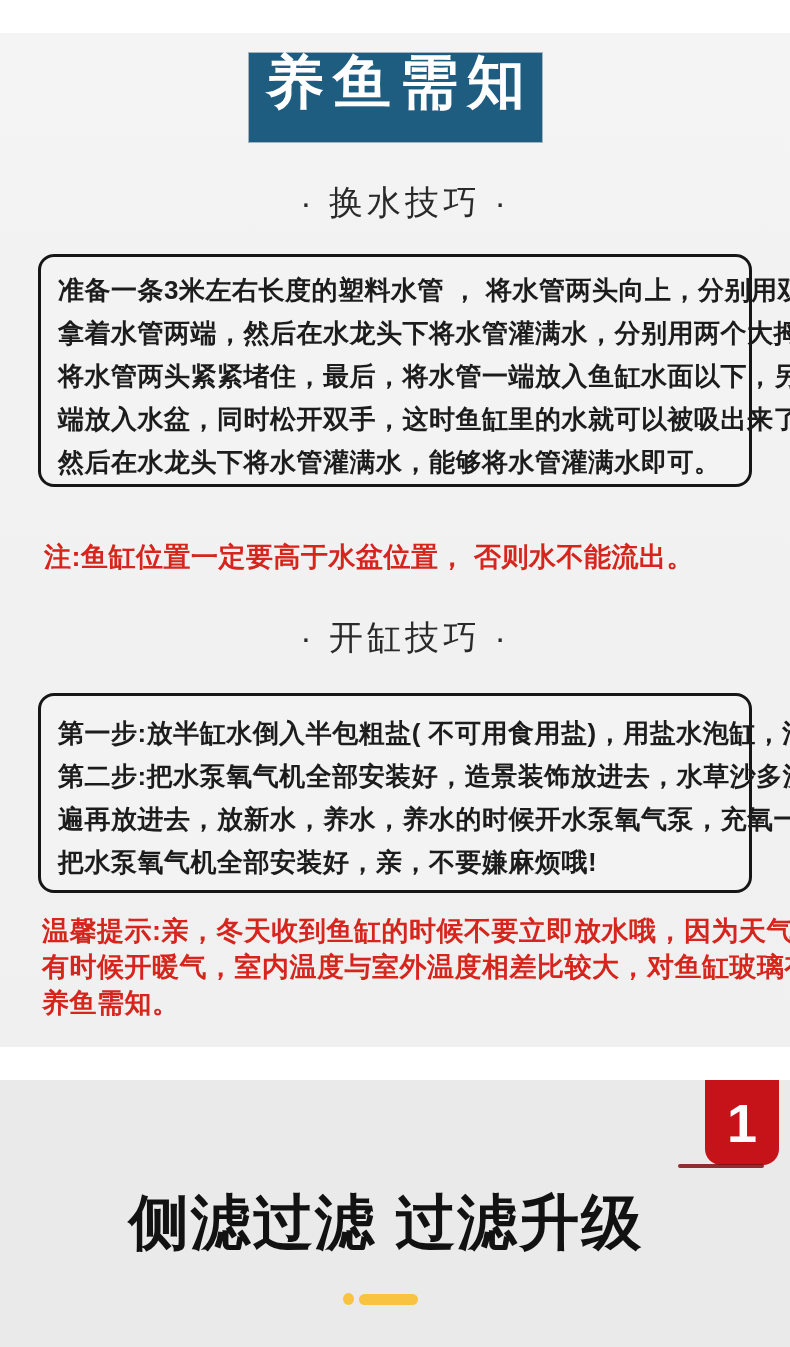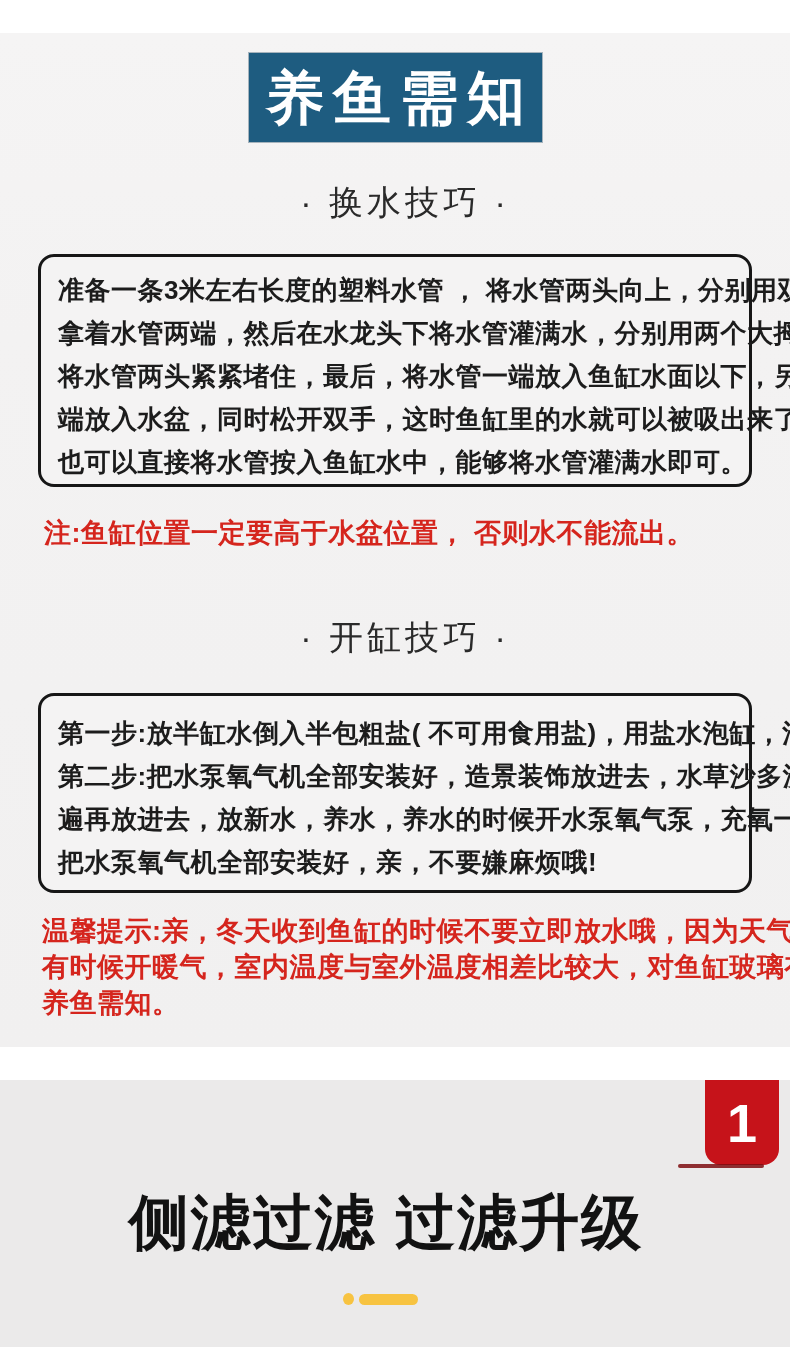--- a/index.html
+++ b/index.html
@@ -31,21 +31,21 @@
     left:0; top:33px;
     width:790px; height:1014px;
     background:linear-gradient(180deg,#f5f4f4 0%,var(--section-bg-light) 30%,#f1f0f0 100%);
   }
   .notice-banner{
     position:absolute;
     left:249px; top:20px;
     width:293px; height:89px;
     background:var(--banner-bg);
     box-shadow:0 0 0 1px rgba(20,60,85,.35);
-    display:flex; align-items:center; justify-content:center;
+    display:flex; justify-content:center;
   }
   .notice-banner .banner-text{
     color:#ffffff;
     font-size:58px;
     font-weight:bold;
     letter-spacing:9px;
     text-indent:9px;
     white-space:nowrap;
     line-height:1;
   }
@@ -76,21 +76,21 @@
     padding:12px 12px 0 17px;
   }
   .tip-box .tip-line{
     line-height:43px;
     white-space:nowrap;
   }
   .tip-box.box-1{top:221px; height:233px;}
   .tip-box.box-2{top:660px; height:200px; padding-top:16px;}
   .red-note{
     position:absolute;
-    left:44px; top:482px;
+    left:44px; top:506px;
     width:730px;
     color:var(--accent-red);
     font-size:27px;
     font-weight:bold;
     letter-spacing:.5px;
     white-space:nowrap;
   }
   .red-warning{
     position:absolute;
     left:42px; top:880px;
@@ -184,21 +184,21 @@
       <span class="banner-text">养鱼需知</span>
     </div>
 
     <div class="sub-title first">· 换水技巧 ·</div>
 
     <div class="tip-box box-1">
       <div class="tip-line">准备一条3米左右长度的塑料水管 ， 将水管两头向上，分别用双手</div>
       <div class="tip-line">拿着水管两端，然后在水龙头下将水管灌满水，分别用两个大拇指</div>
       <div class="tip-line">将水管两头紧紧堵住，最后，将水管一端放入鱼缸水面以下，另一</div>
       <div class="tip-line">端放入水盆，同时松开双手，这时鱼缸里的水就可以被吸出来了。</div>
-      <div class="tip-line">也可以直接将水管按入鱼缸水中，能够将水管灌满水即可。</div>
+      <div class="tip-line">然后在水龙头下将水管灌满水，能够将水管灌满水即可。</div>
     </div>
 
     <div class="red-note">注:鱼缸位置一定要高于水盆位置， 否则水不能流出。</div>
 
     <div class="sub-title second">· 开缸技巧 ·</div>
 
     <div class="tip-box box-2">
       <div class="tip-line">第一步:放半缸水倒入半包粗盐( 不可用食用盐)，用盐水泡缸，泡</div>
       <div class="tip-line">第二步:把水泵氧气机全部安装好，造景装饰放进去，水草沙多洗几</div>
       <div class="tip-line">遍再放进去，放新水，养水，养水的时候开水泵氧气泵，充氧一天，</div>

